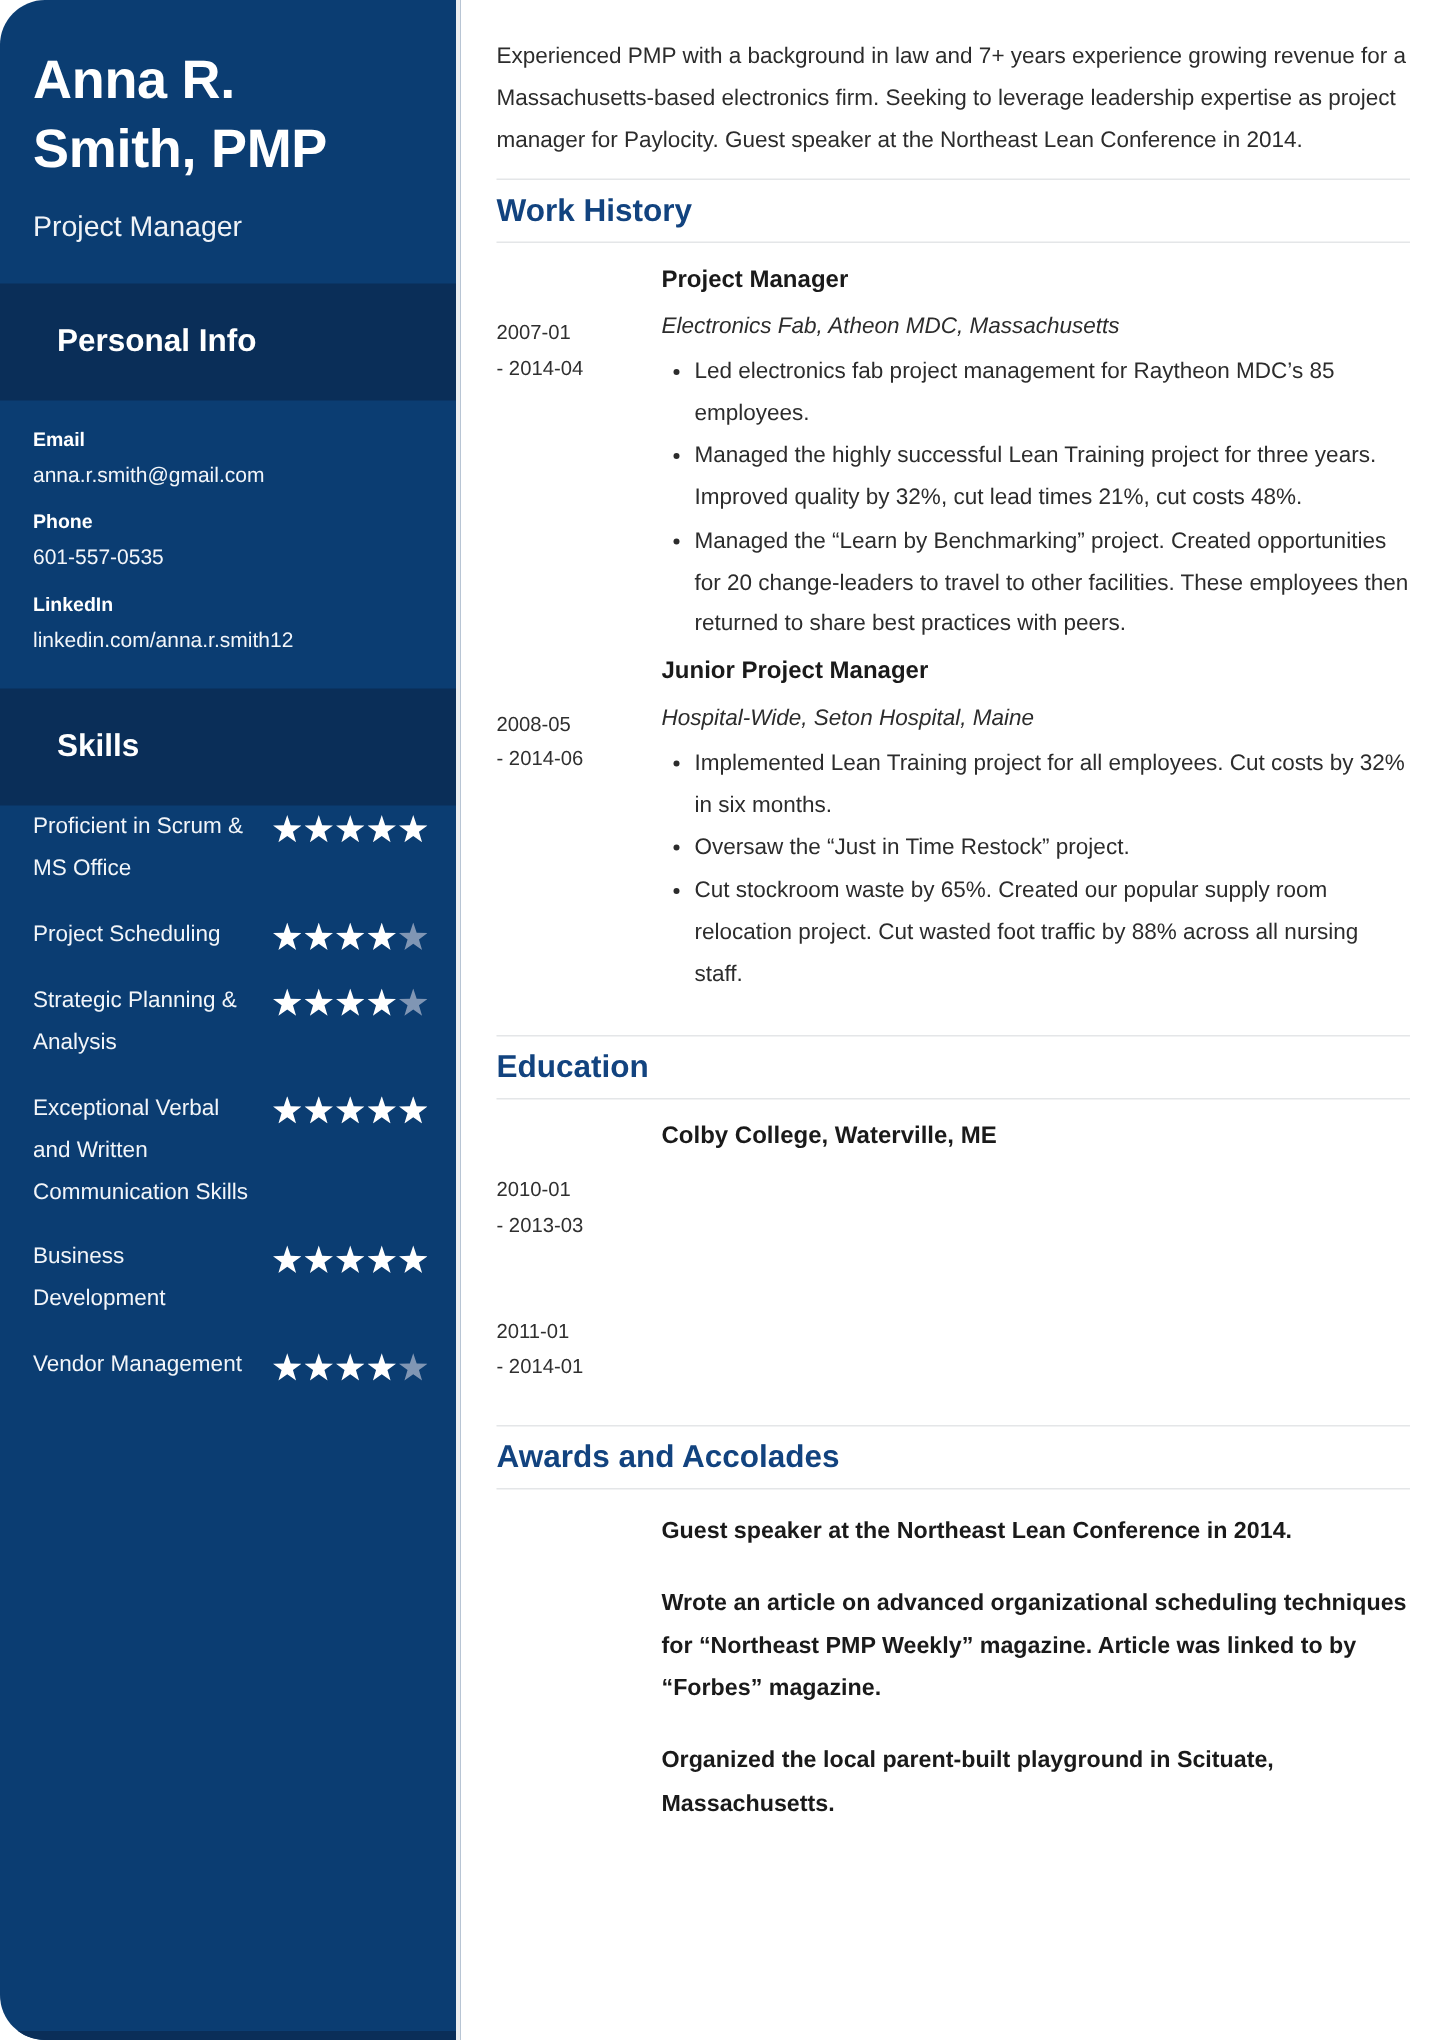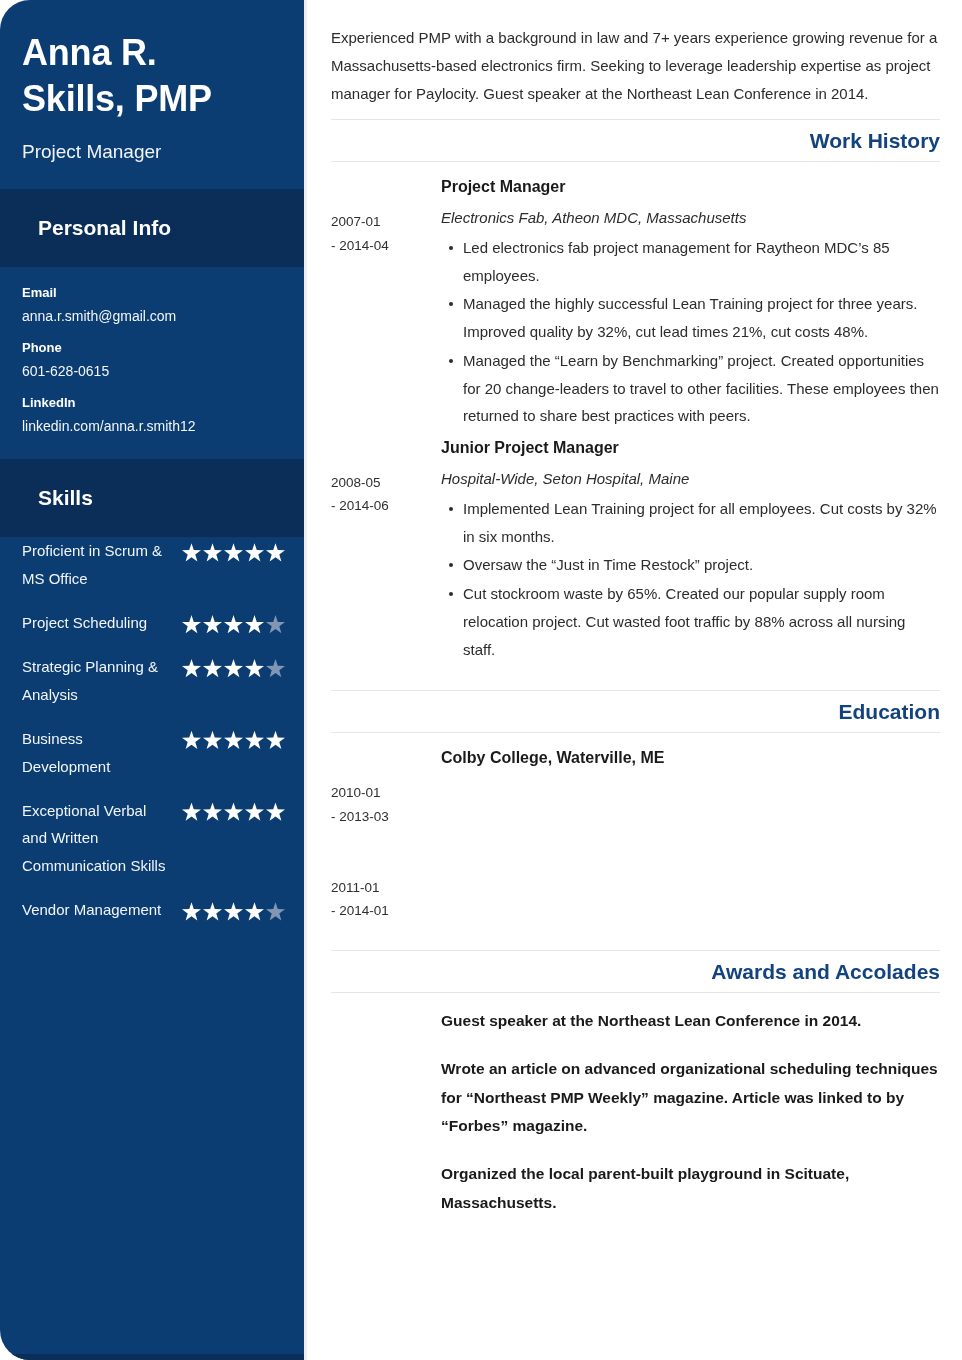--- a/index.html
+++ b/index.html
@@ -153,21 +153,20 @@
   }
 
   .sec {
     margin-top: 2px;
   }
   .sec-head {
     border-top: 1px solid #e4e6e8;
     border-bottom: 1px solid #e4e6e8;
     padding: 9px 0 9px 0;
     margin-bottom: 14px;
-    text-align: right;
   }
   .sec-title {
     color: #12437f;
     font-size: 21px;
     font-weight: bold;
     line-height: 1.1;
     margin: 0;
   }
 
   .entry {
@@ -256,37 +255,37 @@
 </head>
 <body>
 
 <div class="page">
 
   <aside class="sidebar">
 
     <div class="name-block">
       <h1 class="name">
         <span>Anna R.</span><br>
-        <span>Skills, PMP</span>
+        <span>Smith, PMP</span>
       </h1>
       <p class="job-title">Project Manager</p>
     </div>
 
     <div class="section-band">
       <h2 class="section-band-title">Personal Info</h2>
     </div>
 
     <div class="sb-body">
       <div class="contact-item">
         <p class="contact-label">Email</p>
         <p class="contact-value">anna.r.smith@gmail.com</p>
       </div>
       <div class="contact-item">
         <p class="contact-label">Phone</p>
-        <p class="contact-value">601-628-0615</p>
+        <p class="contact-value">601-557-0535</p>
       </div>
       <div class="contact-item">
         <p class="contact-label">LinkedIn</p>
         <p class="contact-value">linkedin.com/anna.r.smith12</p>
       </div>
     </div>
 
     <div class="section-band">
       <h2 class="section-band-title">Skills</h2>
     </div>
@@ -298,25 +297,25 @@
         </div>
         <div class="skill-row">
           <div class="skill-name">Project Scheduling</div>
           <div class="stars"><span class="star"></span><span class="star"></span><span class="star"></span><span class="star"></span><span class="star off"></span></div>
         </div>
         <div class="skill-row">
           <div class="skill-name">Strategic Planning &amp; Analysis</div>
           <div class="stars"><span class="star"></span><span class="star"></span><span class="star"></span><span class="star"></span><span class="star off"></span></div>
         </div>
         <div class="skill-row">
+          <div class="skill-name">Exceptional Verbal and Written Communication Skills</div>
+          <div class="stars"><span class="star"></span><span class="star"></span><span class="star"></span><span class="star"></span><span class="star"></span></div>
+        </div>
+        <div class="skill-row">
           <div class="skill-name">Business Development</div>
-          <div class="stars"><span class="star"></span><span class="star"></span><span class="star"></span><span class="star"></span><span class="star"></span></div>
-        </div>
-        <div class="skill-row">
-          <div class="skill-name">Exceptional Verbal and Written Communication Skills</div>
           <div class="stars"><span class="star"></span><span class="star"></span><span class="star"></span><span class="star"></span><span class="star"></span></div>
         </div>
         <div class="skill-row">
           <div class="skill-name">Vendor Management</div>
           <div class="stars"><span class="star"></span><span class="star"></span><span class="star"></span><span class="star"></span><span class="star off"></span></div>
         </div>
       </div>
 
   </aside>
 

